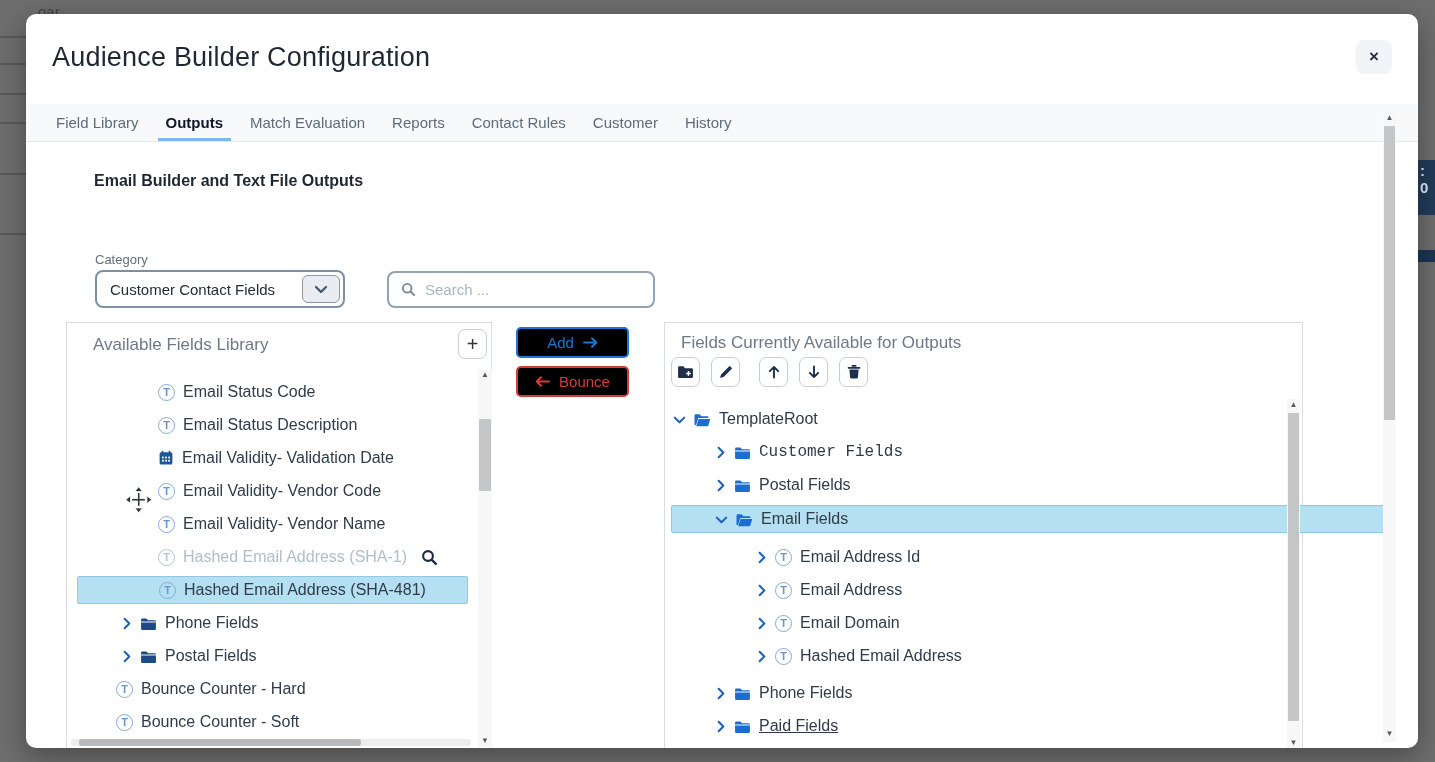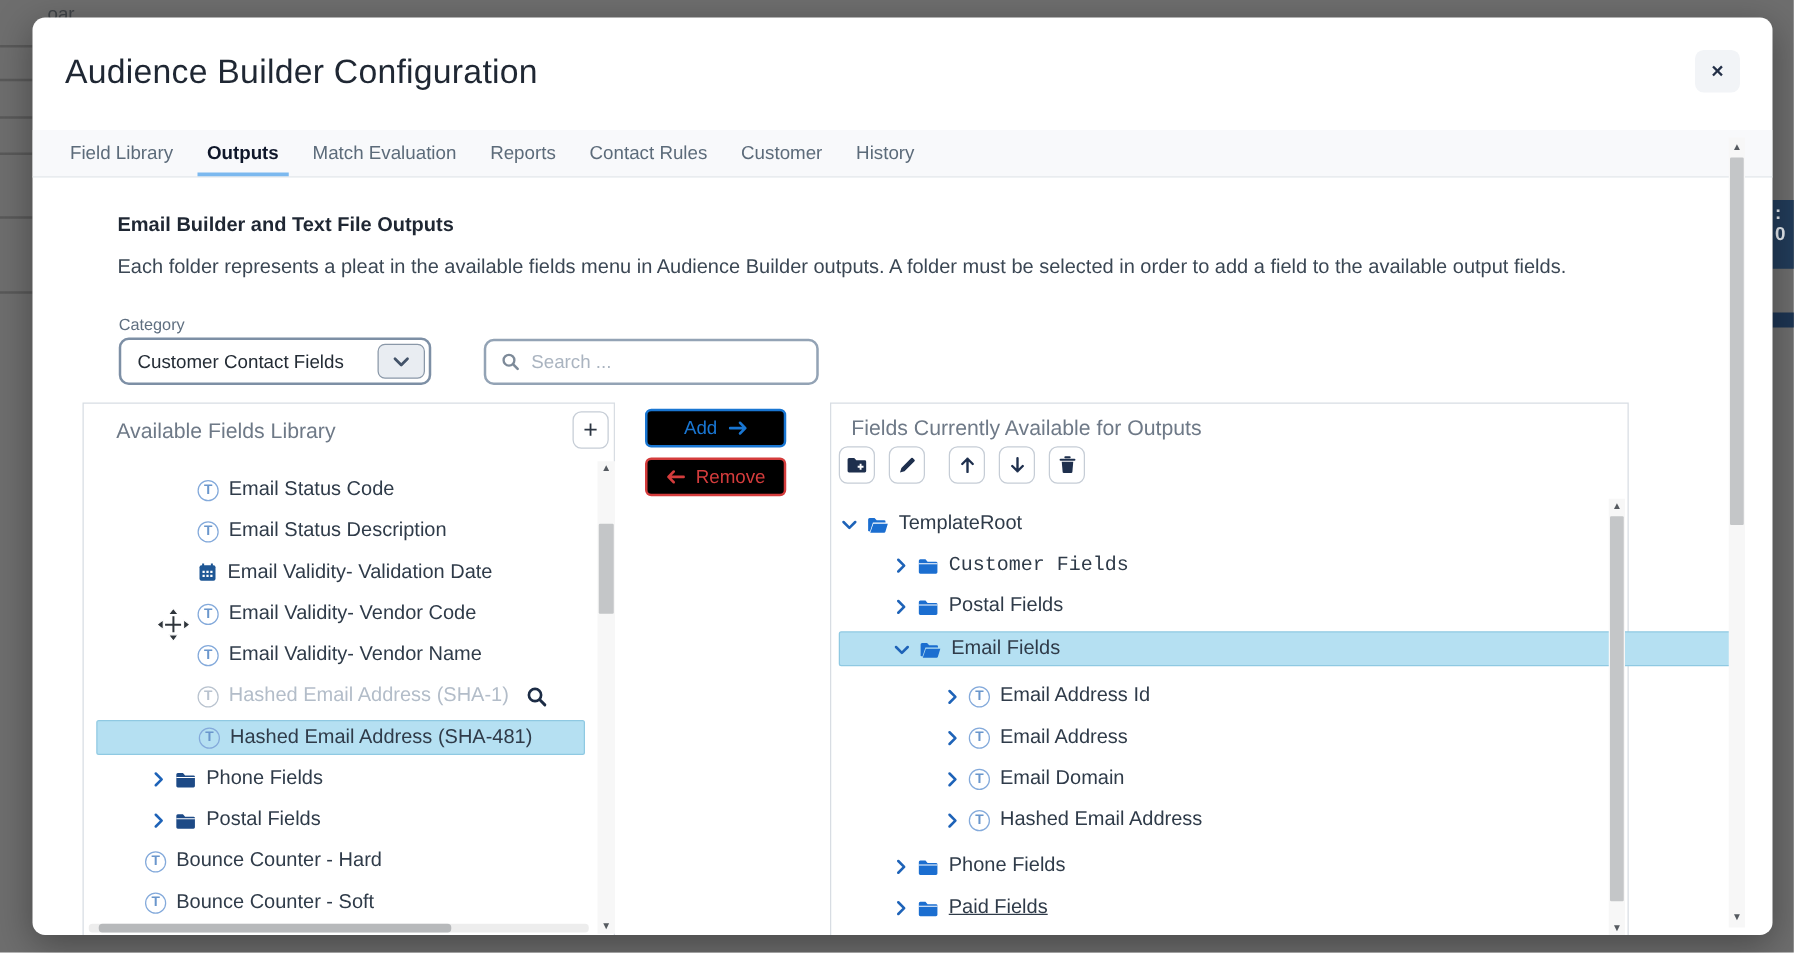--- a/index.html
+++ b/index.html
@@ -178,21 +178,20 @@
     <div class="tab">Field Library</div>
     <div class="tab active">Outputs</div>
     <div class="tab">Match Evaluation</div>
     <div class="tab">Reports</div>
     <div class="tab">Contact Rules</div>
     <div class="tab">Customer</div>
     <div class="tab">History</div>
   </div>
 
   <div class="sec-heading">Email Builder and Text File Outputs</div>
-  <div class="sec-desc">Each folder represents a pleat in the available fields menu in Audience Builder outputs. A folder must be selected in order to add a field to the available output fields.</div>
 
   <div class="cat-label">Category</div>
   <div class="cat-select">
     <span class="cat-value">Customer Contact Fields</span>
     <span class="cat-chevbox">
       <svg width="16" height="16" viewBox="0 0 16 16" style="color:#44546a">
           <use href="#i-chev-d"></use>
         </svg>
     </span>
   </div>
@@ -283,21 +282,21 @@
   <button class="btn-add">
     <span>Add</span>
     <svg width="15" height="13" viewBox="0 0 14 12">
         <use href="#i-arrow-right-long"></use>
       </svg>
   </button>
   <button class="btn-remove">
     <svg width="15" height="13" viewBox="0 0 14 12">
         <use href="#i-arrow-left-long"></use>
       </svg>
-    <span>Remove</span>
+    <span>Bounce</span>
   </button>
 
   <div class="panel panel-right">
     <div class="panel-title" style="left:16px;top:10px;">Fields Currently Available for Outputs</div>
 
     <div class="toolbar">
       <button class="sq-btn">
         <svg width="17" height="16" viewBox="0 0 16 15">
             <use href="#i-folder-plus"></use>
           </svg>

